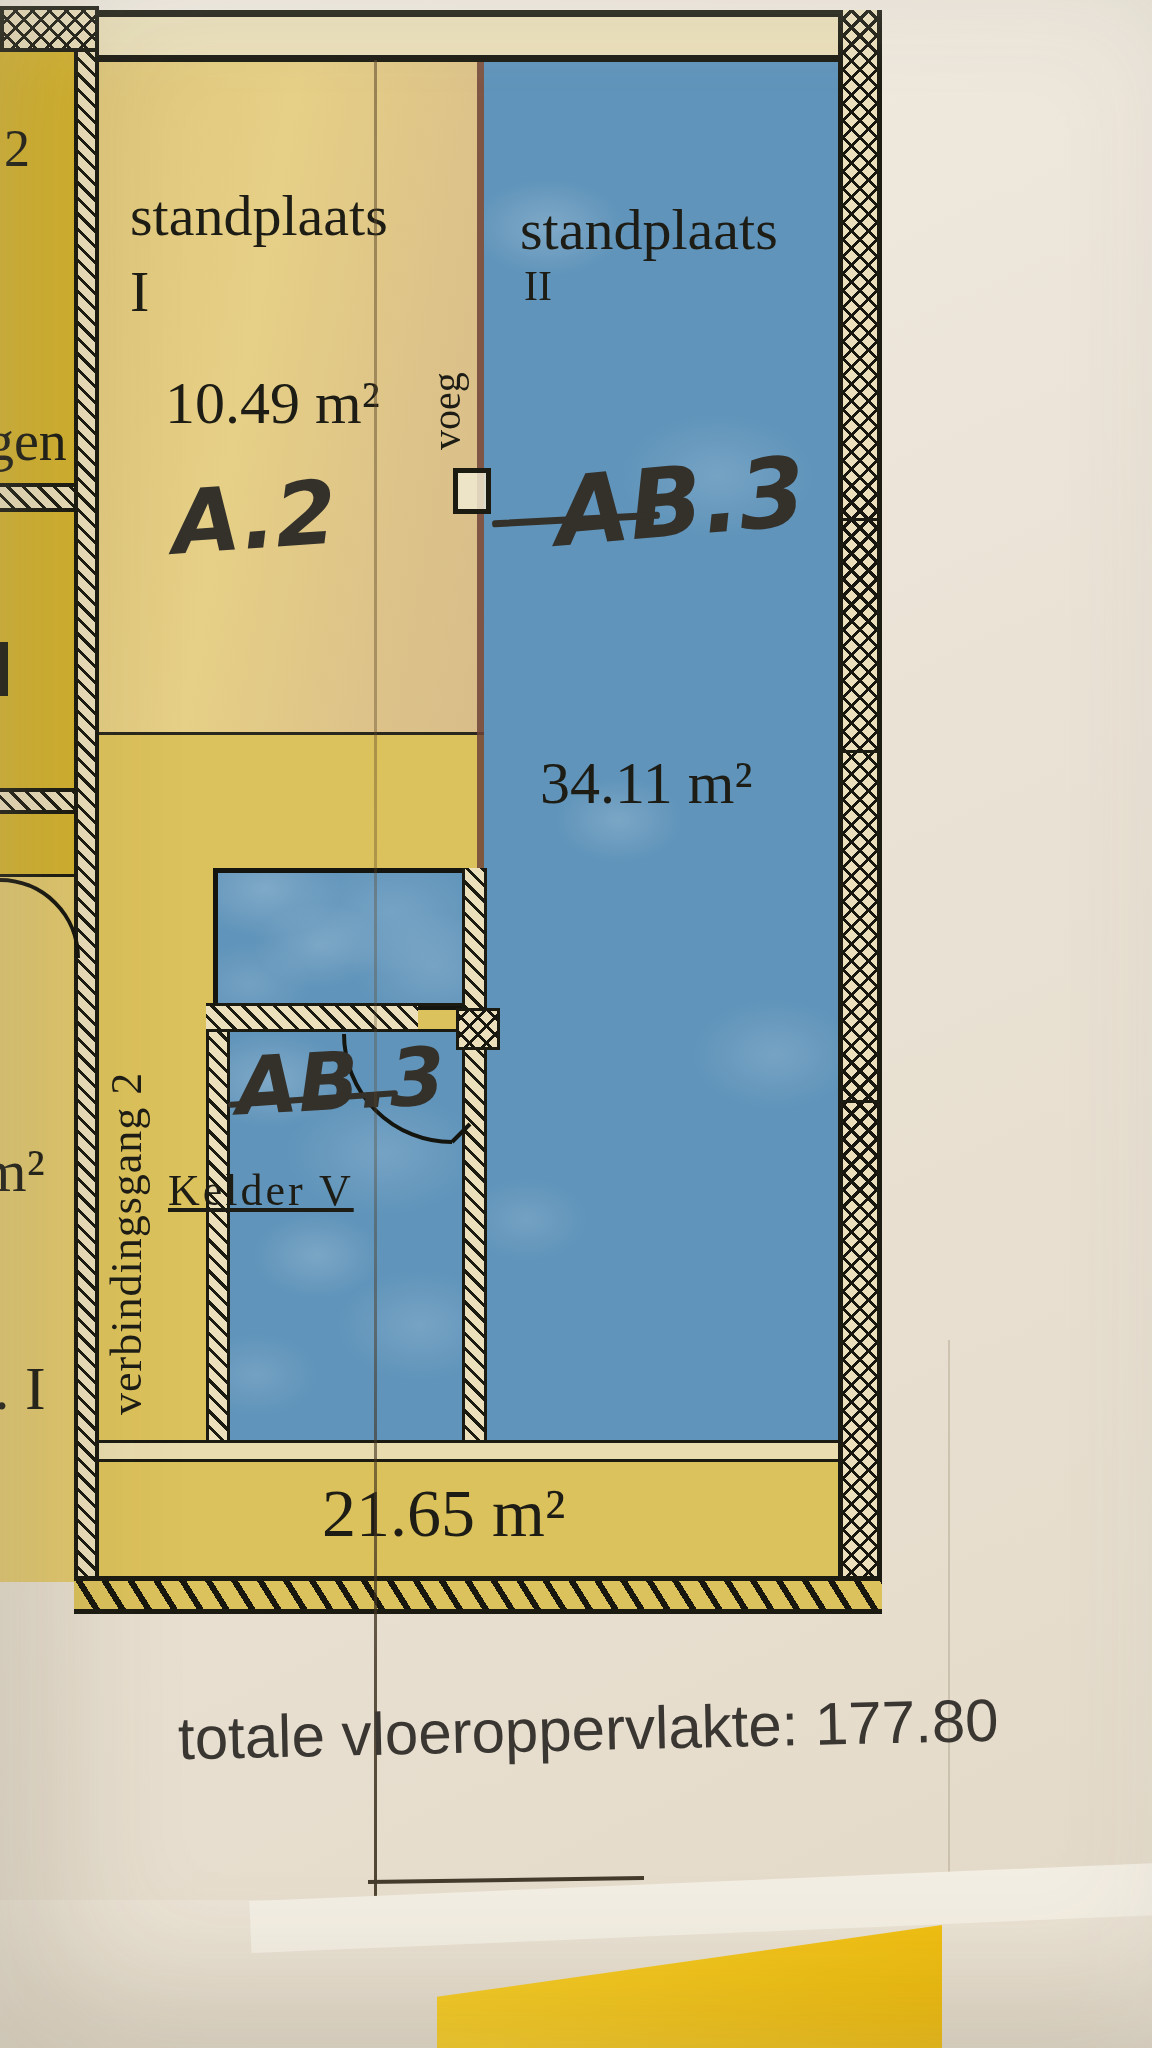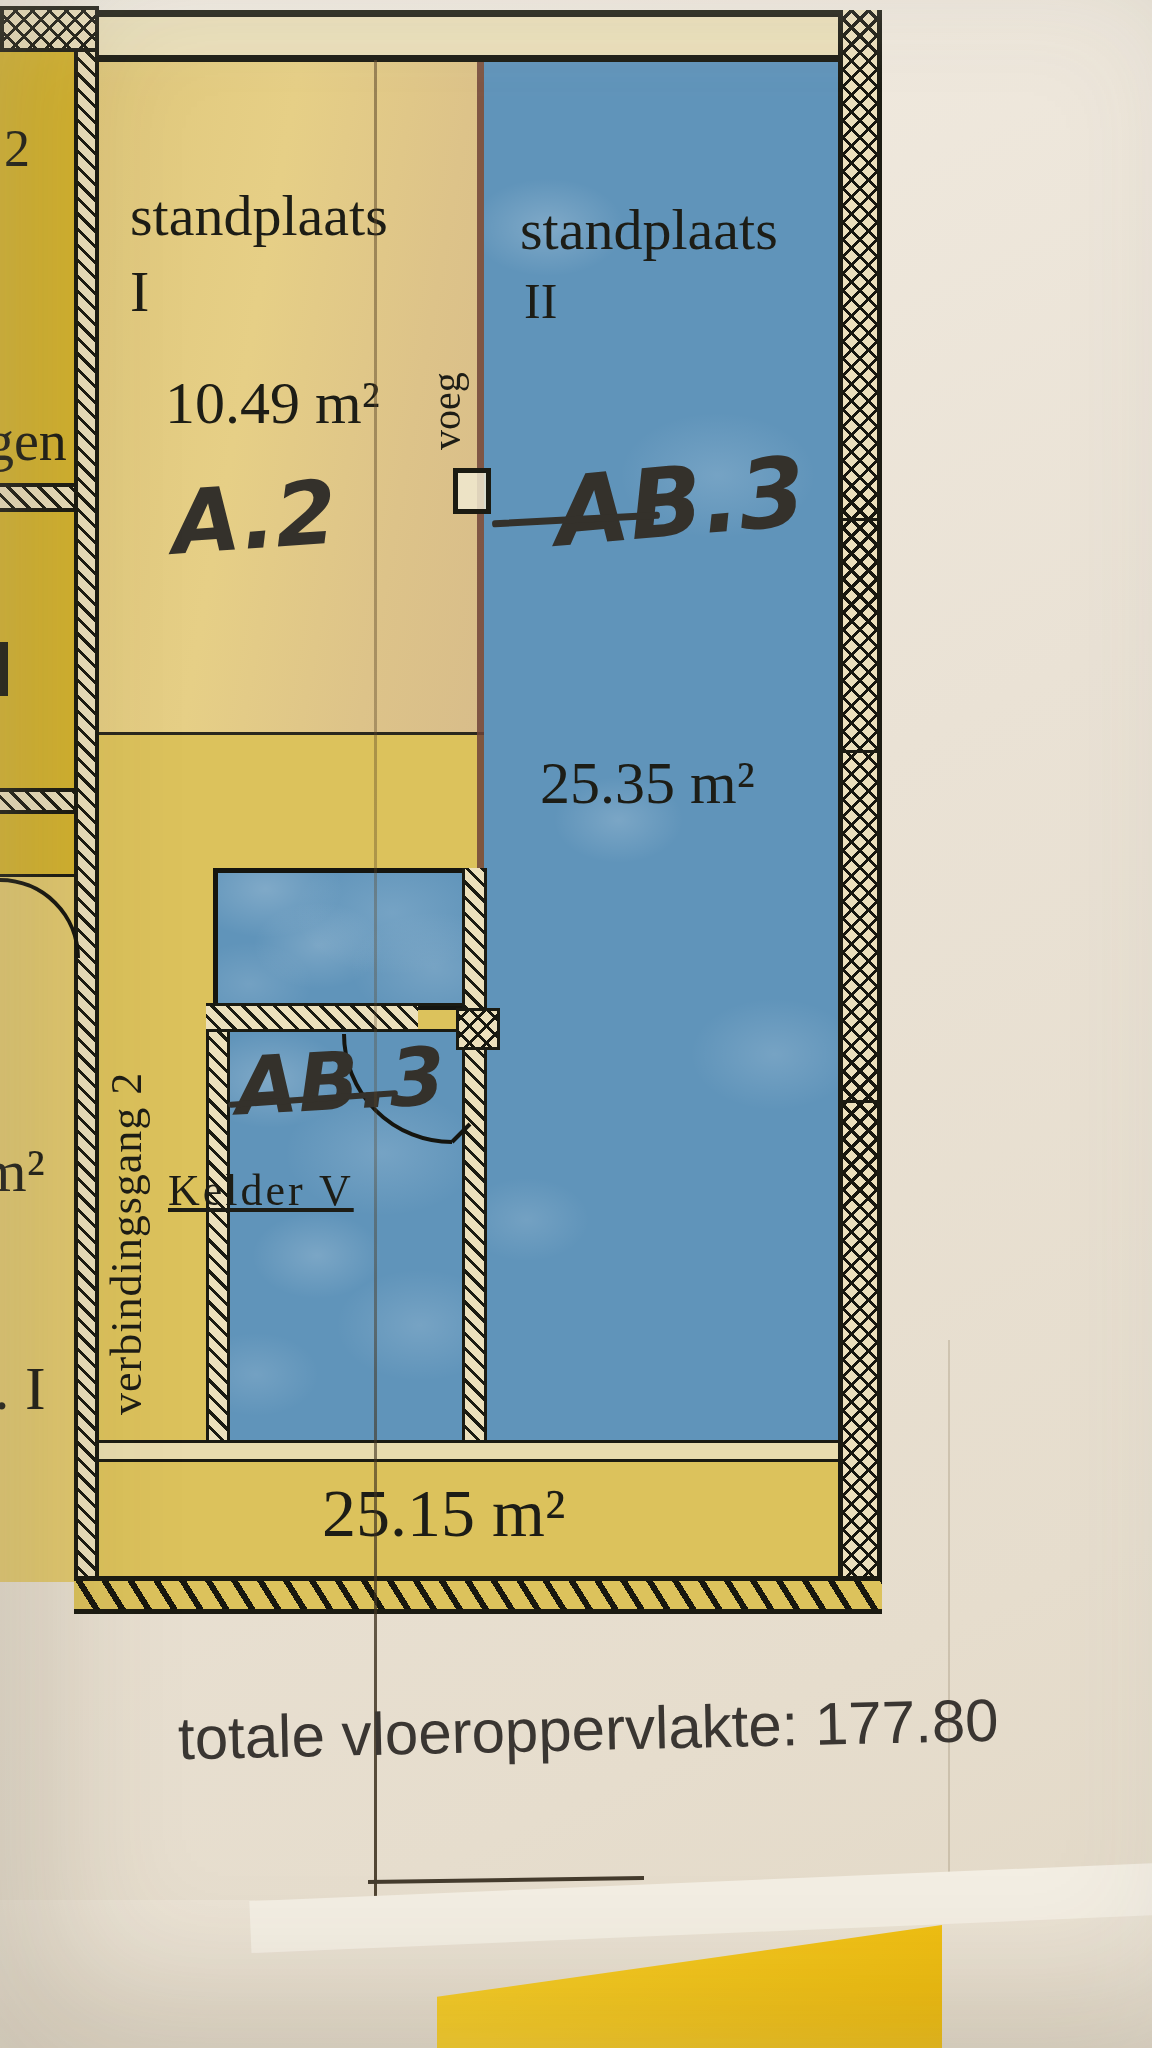--- a/index.html
+++ b/index.html
@@ -81,32 +81,32 @@
   <div class="abs" style="left:453px;top:468px;width:38px;height:46px;border:5px solid #1b1b12;background:rgba(240,233,208,.85);"></div>
 
   <div class="t" style="left:130px;top:186px;font-size:58px;">standplaats</div>
   <div class="t" style="left:130px;top:262px;font-size:58px;">I</div>
   <div class="t" style="left:165px;top:372px;font-size:60px;">10.49 m²</div>
   <div class="t hand" style="left:172px;top:472px;font-size:88px;transform:rotate(-4deg);">A.2</div>
 
   <div class="t vert" style="left:426px;top:346px;height:104px;font-size:40px;">voeg</div>
 
   <div class="t" style="left:520px;top:200px;font-size:58px;">standplaats</div>
-  <div class="t" style="left:524px;top:275px;font-size:50px;">II</div>
+  <div class="t" style="left:524px;top:264px;font-size:42px;">II</div>
   <div class="t hand" style="left:555px;top:452px;font-size:96px;transform:rotate(-5deg);">AB.3</div>
   <div class="strike" style="left:492px;top:516px;width:168px;height:7px;transform:rotate(-3deg);"></div>
-  <div class="t" style="left:540px;top:752px;font-size:60px;">25.35 m²</div>
+  <div class="t" style="left:540px;top:752px;font-size:60px;">34.11 m²</div>
 
   <div class="t vert" style="left:104px;top:985px;height:430px;font-size:44px;letter-spacing:1px;">verbindingsgang 2</div>
 
   <div class="t hand" style="left:236px;top:1040px;font-size:80px;transform:rotate(-3deg);">AB.3</div>
   <div class="strike" style="left:228px;top:1096px;width:170px;height:6px;transform:rotate(-4deg);"></div>
   <div class="t" style="left:168px;top:1168px;font-size:44px;letter-spacing:3px;text-decoration:underline;">Kelder V</div>
 
-  <div class="t" style="left:322px;top:1478px;font-size:68px;">25.15 m²</div>
+  <div class="t" style="left:322px;top:1478px;font-size:68px;">21.65 m²</div>
 
   <div class="t" style="left:4px;top:122px;font-size:52px;">2</div>
   <div class="t" style="left:-14px;top:412px;font-size:56px;">gen</div>
   <div class="t" style="left:-20px;top:1140px;font-size:60px;">m²</div>
   <div class="t" style="left:-6px;top:1356px;font-size:62px;">. I</div>
 
   <div class="abs" style="left:374px;top:60px;width:3px;height:1902px;
        background:linear-gradient(180deg,rgba(91,70,40,.55),rgba(91,70,40,.30) 55%,rgba(60,48,30,.80) 84%,rgba(60,48,30,.9));"></div>
   <div class="abs" style="left:948px;top:1340px;width:2px;height:540px;background:rgba(120,100,70,.22);"></div>
 

